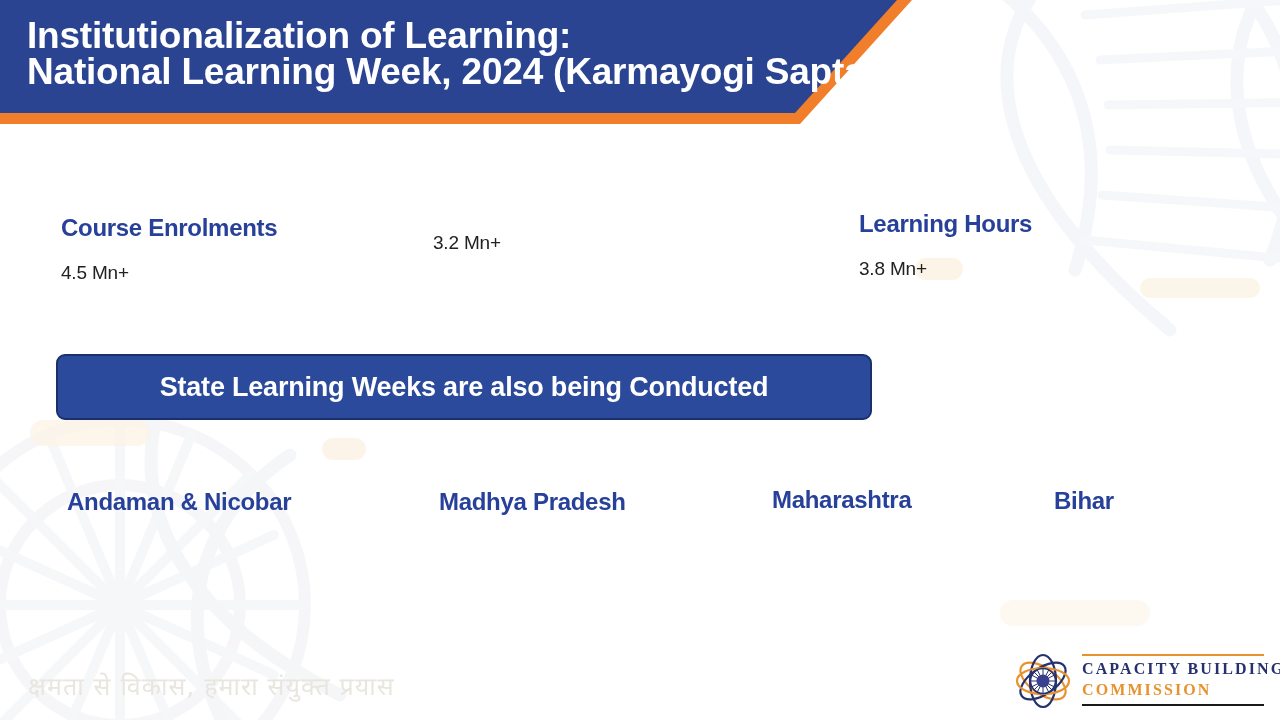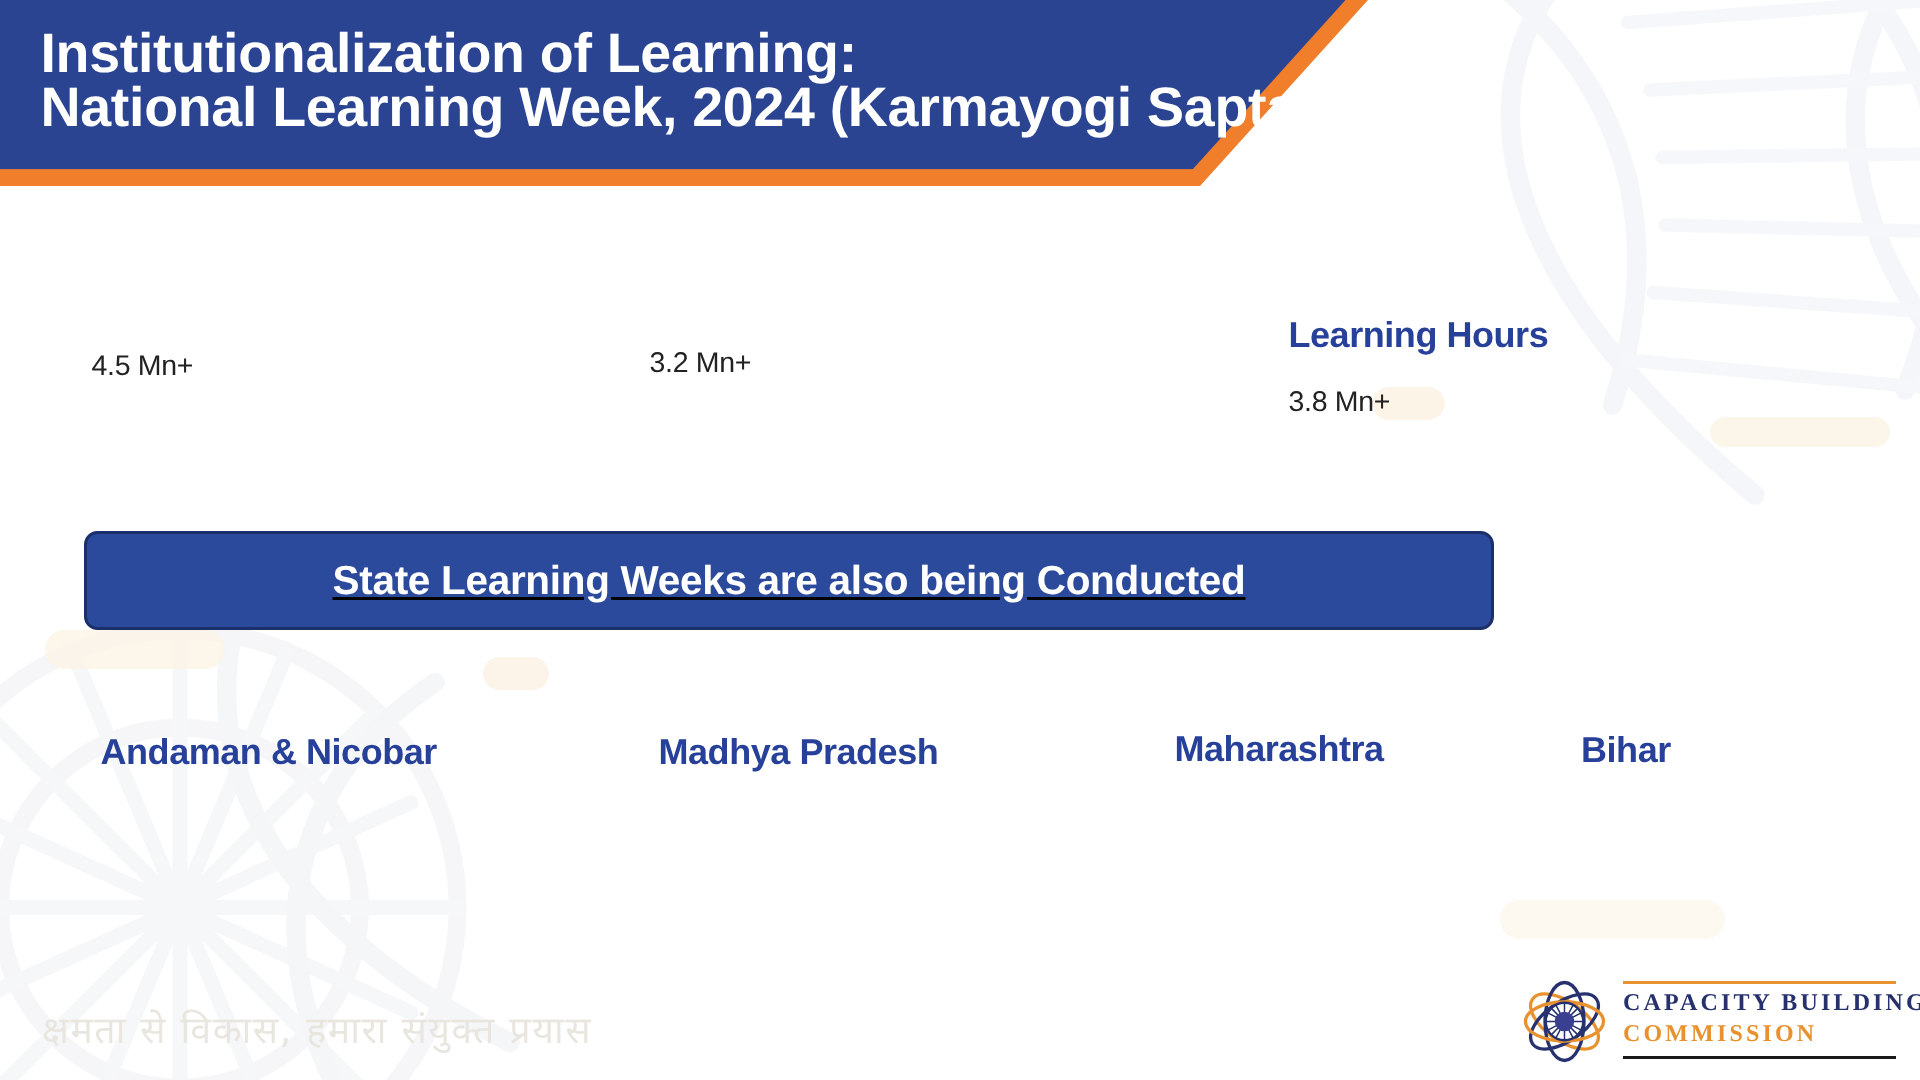--- a/index.html
+++ b/index.html
@@ -153,51 +153,50 @@
   }
   #stat-0 { left: 61px;  top: 214px; }
   #stat-1 { left: 433px; top: 212px; }
   #stat-2 { left: 827px; top: 210px; margin-left: 32px; }
 
   
   .callout {
     position: absolute;
     left: 56px;
     top: 354px;
-    width: 940px;
+    width: 816px;
     height: 66px;
     box-sizing: border-box;
     background: #2C4A9C;
     border: 2px solid #1B2F6B;
     border-radius: 9px;
     display: flex;
     align-items: center;
     justify-content: center;
-    text-decoration: underline;
   }
   .callout-text {
     color: #ffffff;
     font-size: 27px;
     font-weight: bold;
     letter-spacing: -0.2px;
     white-space: nowrap;
   }
 
   
   .state-name {
     position: absolute;
     color: #27409A;
     font-size: 24px;
     font-weight: bold;
     letter-spacing: -0.3px;
     white-space: nowrap;
   }
   #state-0 { left: 67px;   top: 488px; }
   #state-1 { left: 439px;  top: 488px; }
-  #state-2 { left: 772px;  top: 486px; margin-left: 11px; }
+  #state-2 { left: 772px;  top: 486px; }
   #state-3 { left: 1054px; top: 487px; }
 
   
   .tagline {
     position: absolute;
     left: 28px;
     top: 668px;
     font-family: "DejaVu Sans", sans-serif;
     font-size: 25px;
     font-weight: normal;
@@ -314,20 +313,21 @@
   <div class="header-wrap">
     <div class="header-orange"></div>
     <div class="header-blue"></div>
     <div class="header-text">
       <span class="header-line">Institutionalization of Learning:</span>
       <span class="header-line">National Learning Week, 2024 (Karmayogi Saptah)</span>
     </div>
   </div>
 
   <div class="stat" id="stat-0">
+    <div class="stat-title">Course Enrolments</div>
     <div class="stat-value">4.5 Mn+</div>
   </div>
   <div class="stat" id="stat-1">
     <div class="stat-value">3.2 Mn+</div>
   </div>
   <div class="stat" id="stat-2">
     <div class="stat-title">Learning Hours</div>
     <div class="stat-value">3.8 Mn+</div>
   </div>
 

